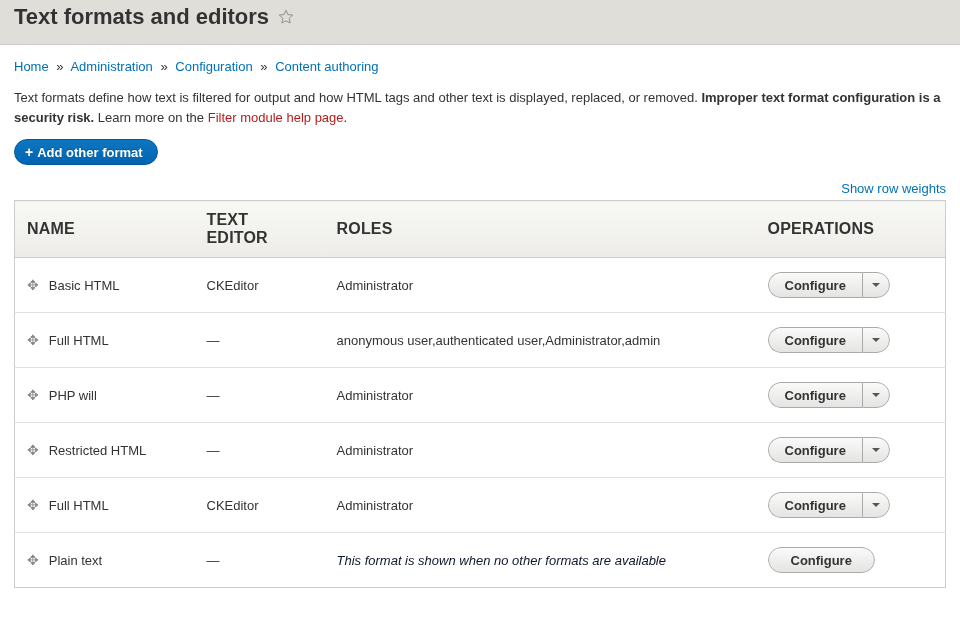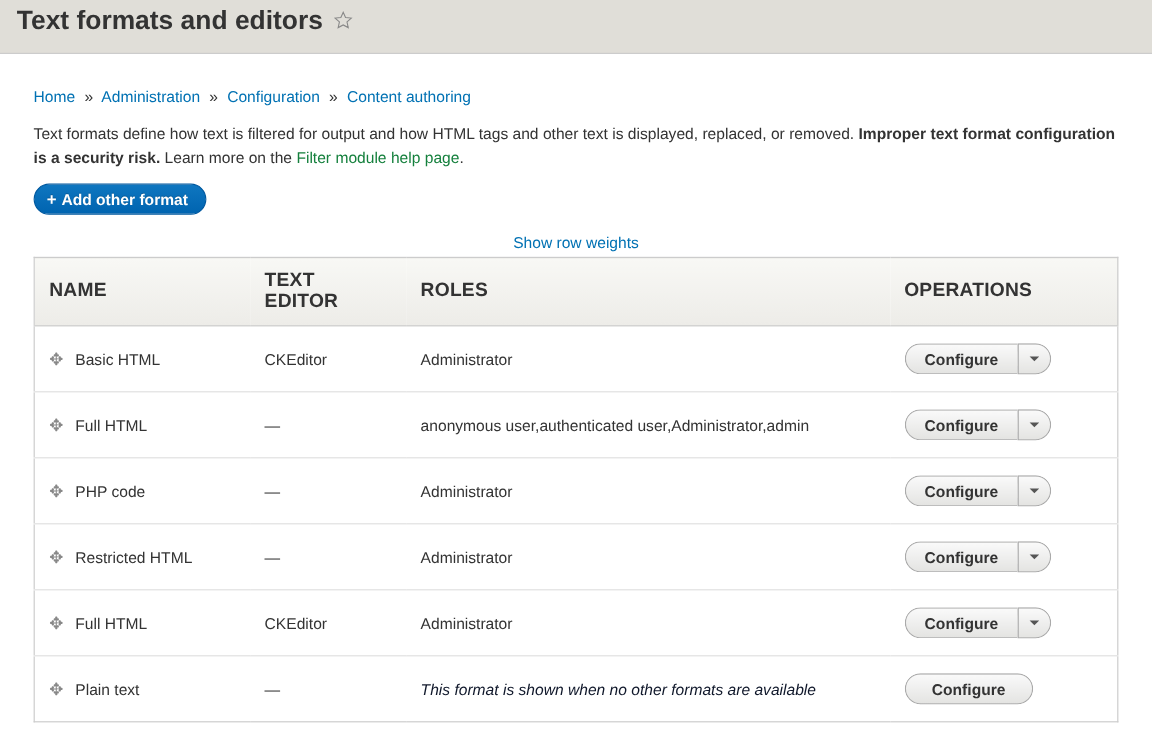--- a/index.html
+++ b/index.html
@@ -24,49 +24,49 @@
     gap: 8px;
     margin: 0;
   }
   .star-icon {
     width: 18px; height: 18px;
     fill: none;
     stroke: #888;
     stroke-width: 1.2;
   }
   .content {
-    padding: 28px;
+    padding: 14px;
   }
   .breadcrumbs {
     color: #0071b3;
     font-size: 13px;
     margin-bottom: 14px;
   }
   .breadcrumbs a { color: #0071b3; text-decoration: none; }
   .breadcrumbs .sep { color: #333; padding: 0 4px; }
   .intro { color: #333; margin-bottom: 12px; line-height: 1.5; }
   .intro strong { font-weight: bold; }
-  .intro a { color: #15803d; text-decoration: none; }
+  .intro a { color: #b91c1c; text-decoration: none; }
   .add-btn {
     display: inline-flex;
     align-items: center;
     gap: 4px;
     background: linear-gradient(#0e76c0, #0064b0);
     color: #fff;
     border: 1px solid #0059a0;
     border-radius: 14px;
     padding: 4px 14px 4px 10px;
     font-size: 13px;
     font-weight: bold;
     cursor: pointer;
     text-shadow: 0 -1px rgba(0,0,0,.2);
   }
   .add-btn .plus { font-size: 14px; font-weight: bold; }
   .row-weights-link {
-    text-align: center;
+    text-align: right;
     margin: 16px 0 4px;
   }
   .row-weights-link a { color: #0071b3; text-decoration: none; font-size: 13px; }
   table.formats {
     width: 100%;
     border-collapse: collapse;
     border: 1px solid #ccc;
   }
   table.formats thead th {
     background: linear-gradient(#f8f8f5, #edece8);
@@ -220,21 +220,21 @@
                 <svg viewBox="0 0 10 10">
                   <path d="M1 3l4 4 4-4z"></path>
                 </svg>
               </button>
             </div></td>
         </tr>
         <tr>
           <td>
             <div class="name-cell">
               <span class="drag-handle">✥</span>
-              <span>PHP code</span>
+              <span>PHP will</span>
             </div>
           </td>
           <td>—</td>
           <td>Administrator</td>
           <td class="ops-cell"><div class="dropbutton">
               <button class="main">Configure</button>
               <button class="arrow">
                 <svg viewBox="0 0 10 10">
                   <path d="M1 3l4 4 4-4z"></path>
                 </svg>

